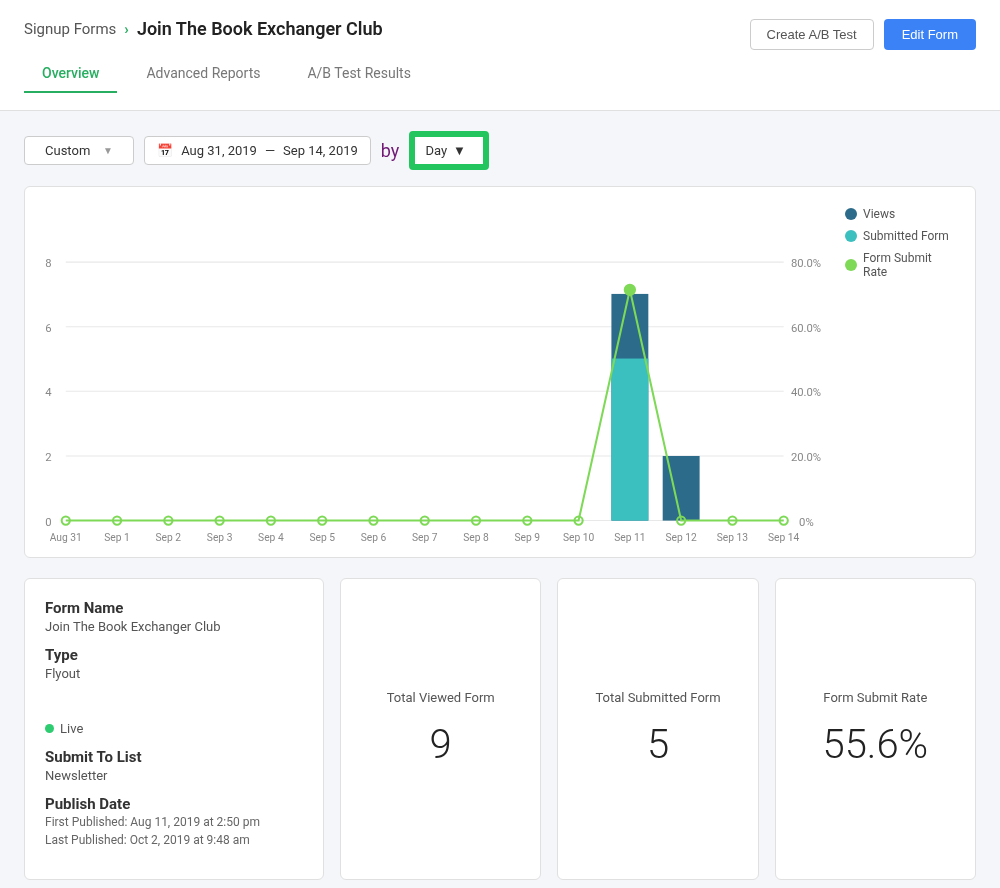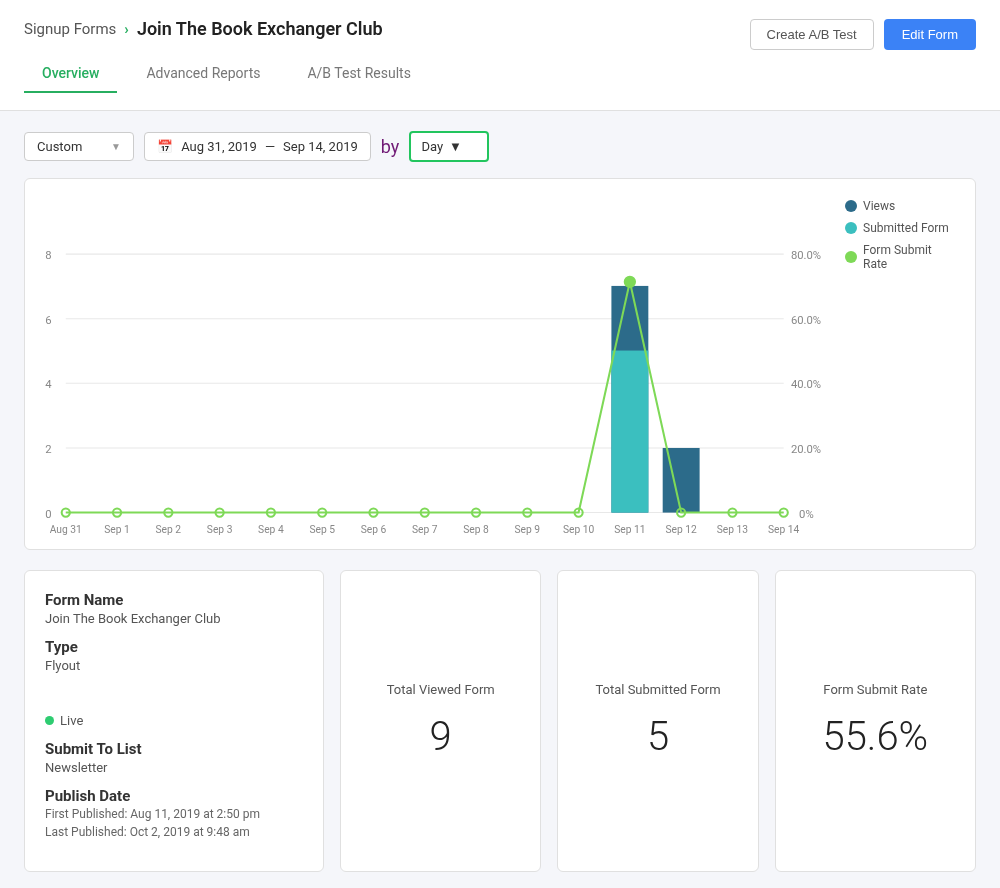--- a/index.html
+++ b/index.html
@@ -15,26 +15,26 @@
     .btn-edit-form { background: #3b82f6; border: none; color: #fff; padding: 7px 18px; border-radius: 4px; cursor: pointer; font-size: 13px; font-weight: 500; }
     .header-top { display: flex; align-items: center; }
 
     .tabs { display: flex; gap: 11px; margin-top: 4px; }
     .tab { padding: 10px 18px; cursor: pointer; color: #777; font-size: 14px; border-bottom: 2px solid transparent; }
     .tab.active { color: #27ae60; border-bottom: 2px solid #27ae60; font-weight: 500; }
 
     .content { padding: 20px 24px; }
 
     .filter-bar { display: flex; align-items: center; gap: 10px; margin-bottom: 16px; }
-    .select-custom { background: #fff; border: 1px solid #ccc; border-radius: 4px; padding: 6px 12px; font-size: 13px; color: #333; display: flex; align-items: center; gap: 12px; cursor: pointer; min-width: 110px; }
+    .select-custom { background: #fff; border: 1px solid #ccc; border-radius: 4px; padding: 6px 20px; font-size: 13px; color: #333; display: flex; align-items: center; gap: 12px; cursor: pointer; min-width: 110px; }
     .select-custom .arrow { font-size: 10px; color: #999; margin-left: auto; }
     .date-range { background: #fff; border: 1px solid #ccc; border-radius: 4px; padding: 6px 12px; font-size: 13px; color: #333; display: flex; align-items: center; gap: 8px; }
     .date-icon { color: #888; font-size: 13px; }
     .by-label { color: #701a75; font-size: 18px; }
-    .select-day { background: #fff; border: 2px solid #22c55e; border-radius: 4px; padding: 6px 10px; font-size: 13px; color: #333; display: flex; align-items: center; gap: 6px; cursor: pointer; min-width: 80px; }
+    .select-day { background: #fff; border: 6px solid #22c55e; border-radius: 4px; padding: 6px 10px; font-size: 13px; color: #333; display: flex; align-items: center; gap: 6px; cursor: pointer; min-width: 80px; }
 
     .chart-container { background: #fff; border: 1px solid #e0e0e0; border-radius: 6px; padding: 20px 10px 10px; margin-bottom: 20px; }
 
     .chart-area { display: flex; gap: 0; }
     .chart-plot { flex: 1; position: relative; height: 340px; }
     .chart-legend { width: 130px; padding: 0 10px; }
     .legend-item { display: flex; align-items: center; gap: 6px; margin-bottom: 8px; font-size: 12px; color: #555; }
     .legend-dot { width: 12px; height: 12px; border-radius: 50%; flex-shrink: 0; }
 
     svg.chart-svg { width: 100%; height: 100%; }

